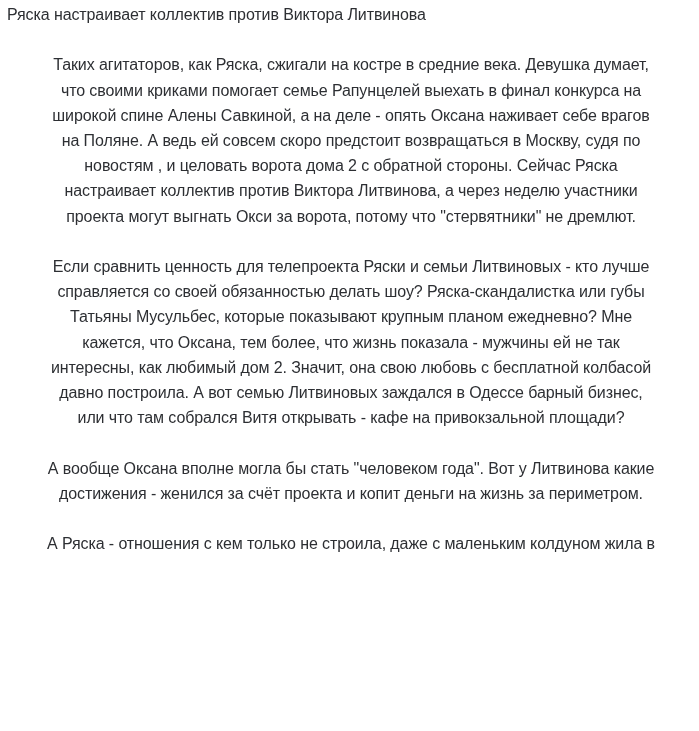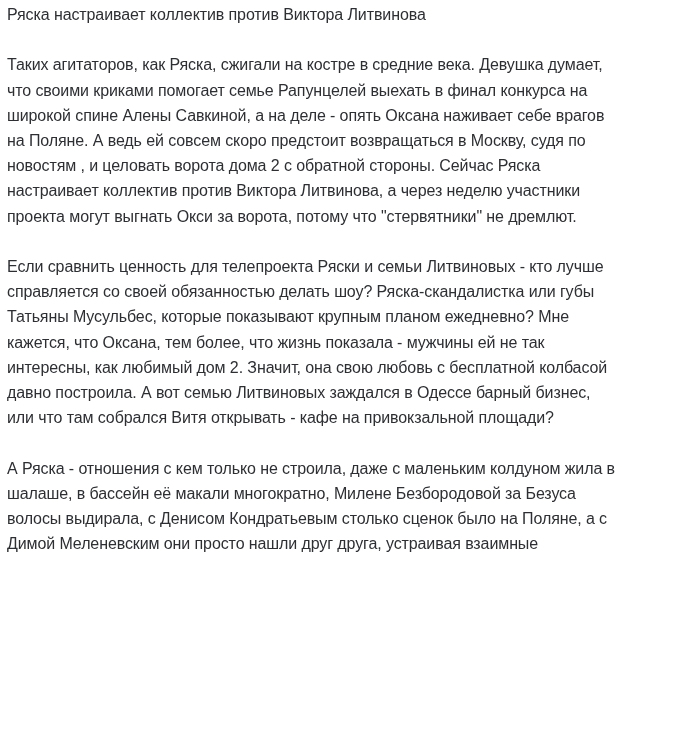--- a/index.html
+++ b/index.html
@@ -26,20 +26,21 @@
   }
   .article h1.title {
     font-size: 16px;
     font-weight: 400;
     margin: 0 0 25.2px 0;
     white-space: pre-line;
   }
   .article p.para {
     margin: 0 0 25.2px 0;
     white-space: pre-line;
+    text-align: center;
   }
   .article p.para.last {
     margin-bottom: 16px;
   }
   .article p.signature {
     margin: 0;
     white-space: pre-line;
   }
 </style>
 </head>
@@ -57,20 +58,22 @@
 проекта могут выгнать Окси за ворота, потому что "стервятники" не дремлют.</p>
 
   <p class="para">Если сравнить ценность для телепроекта Ряски и семьи Литвиновых - кто лучше
 справляется со своей обязанностью делать шоу? Ряска-скандалистка или губы
 Татьяны Мусульбес, которые показывают крупным планом ежедневно? Мне
 кажется, что Оксана, тем более, что жизнь показала - мужчины ей не так
 интересны, как любимый дом 2. Значит, она свою любовь с бесплатной колбасой
 давно построила. А вот семью Литвиновых заждался в Одессе барный бизнес,
 или что там собрался Витя открывать - кафе на привокзальной площади?</p>
 
+  <p class="para">А вообще Оксана вполне могла бы стать "человеком года". Вот у Литвинова какие
+достижения - женился за счёт проекта и копит деньги на жизнь за периметром.</p>
 
   <p class="para last">А Ряска - отношения с кем только не строила, даже с маленьким колдуном жила в
 шалаше, в бассейн её макали многократно, Милене Безбородовой за Безуса
 волосы выдирала, с Денисом Кондратьевым столько сценок было на Поляне, а с
 Димой Меленевским они просто нашли друг друга, устраивая взаимные
 провокации. Вот это я понимаю - яркая жизнь на телестройке. Если её будут
 выгонять, то могли бы за преданность должность какую-нибудь дать. Достойна
 Ряска компенсации за уход с проекта?</p>
 
   <p class="signature">/Макс Полянский/</p>

